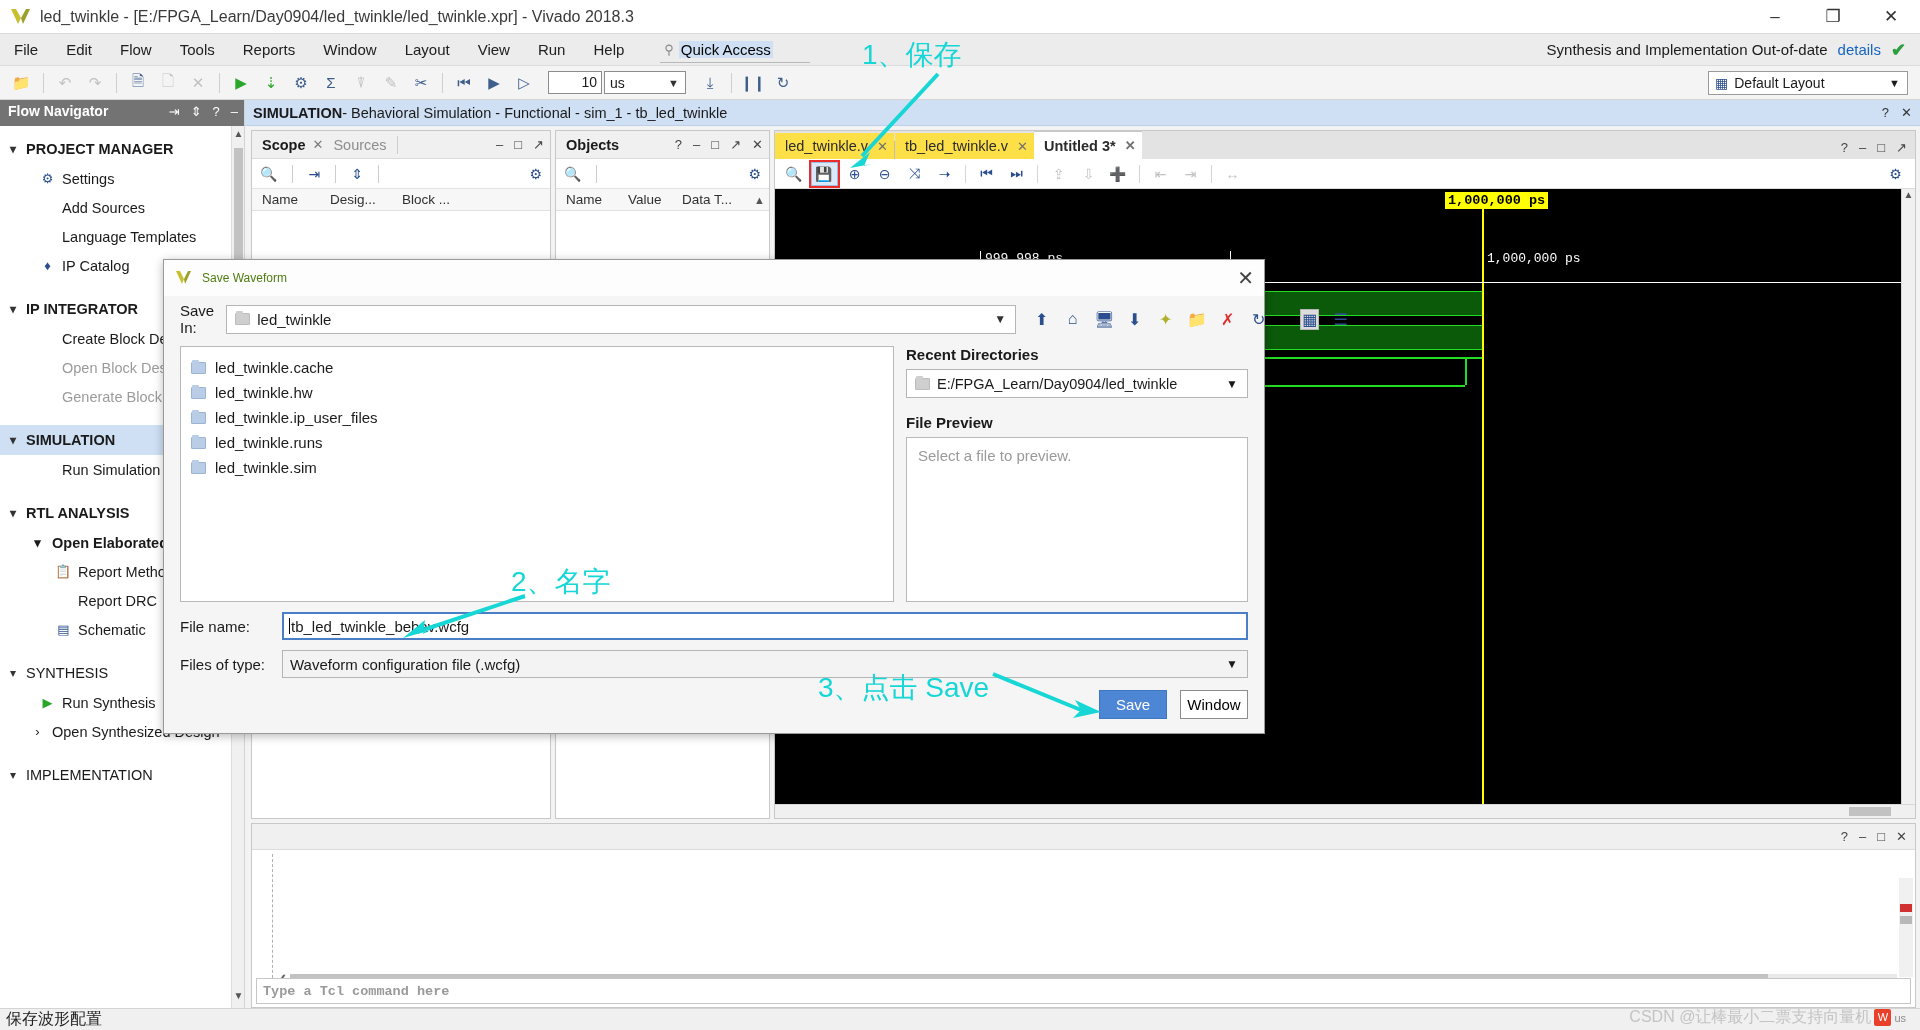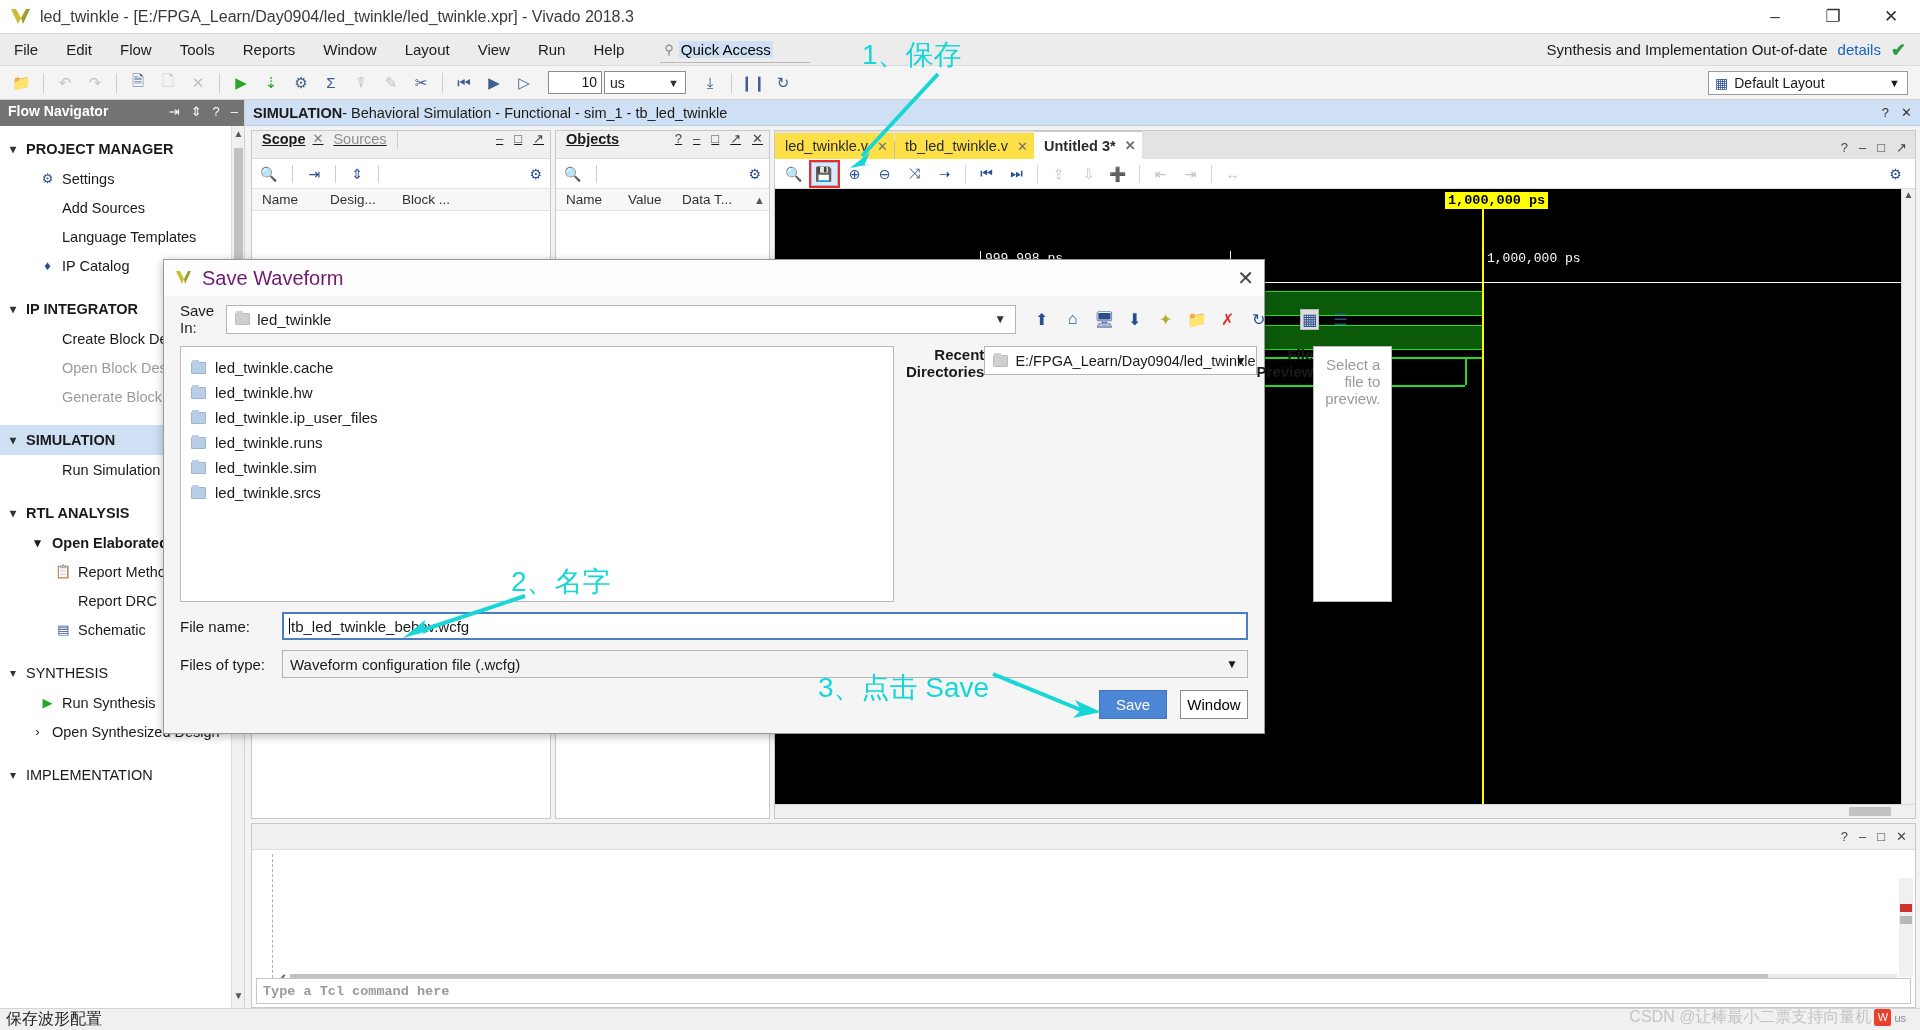--- a/index.html
+++ b/index.html
@@ -106,22 +106,22 @@
   #simbar {
     height:26px; background:#cfe0f5; display:flex; align-items:center; padding:0 8px;
     font-size:14.5px; border-bottom:1px solid #bcd0ea;
   }
   #simbar b { font-weight:bold; }
   #simbar .hicons { margin-left:auto; display:flex; gap:12px; color:#333; font-size:13px; }
 
   #panes { flex:1; display:flex; padding:4px 4px 0 6px; gap:4px; position:relative; }
   .pane { background:#fff; border:1px solid #c8c8c8; display:flex; flex-direction:column; }
   .panehead {
-    height:28px; background:#f0f0f0; display:flex; padding:0 6px;
-    border-bottom:1px solid #dadada; font-size:14.5px;text-decoration:underline;
+    height:28px; background:#f0f0f0; display:flex; align-items:center; padding:0 6px;
+    border-bottom:1px solid #dadada; font-size:14.5px;
   }
   .panetab { font-weight:bold; padding:0 4px; }
   .panetab.inactive { font-weight:normal; color:#8d8d8d; }
   .xbtn { color:#7a7a7a; font-size:13px; margin:0 6px 0 3px; }
   .vdiv { width:1px; height:18px; background:#cdcdcd; margin:0 6px; }
   .headicons { margin-left:auto; display:flex; gap:11px; color:#444; font-size:13px; }
   .panesearch {
     height:30px; display:flex; align-items:center; padding:0 8px; gap:9px;
     border-bottom:1px solid #e3e3e3; background:#fff;
   }
@@ -202,42 +202,42 @@
   #watermark .redsq { display:inline-block; width:17px; height:17px; background:#e8402a; color:#fff; font-size:11px; text-align:center; line-height:17px; border-radius:2px;}
 
   
   #dialog {
     position:absolute; left:163px; top:259px; width:1102px; height:475px;
     background:#f5f5f5; border:1px solid #9a9a9a; box-shadow:0 2px 9px rgba(0,0,0,.28);
     display:flex; flex-direction:column; z-index:50;
   }
   #dlghead { height:36px; display:flex; align-items:center; padding:0 10px; background:#fdfdfd; }
   #dlghead .dlogo { width:20px; height:18px; position:relative; margin-right:8px; }
-  #dlghead .dtitle { font-size:20px; color:#701a75; }
+  #dlghead .dtitle { font-size:12px; color:#4d7c0f; }
   #dlghead .dclose { margin-left:auto; font-size:20px; color:#444; }
   #dlgsaveinrow { display:flex; align-items:center; padding:6px 16px 0 16px; gap:12px; }
   #dlgsaveinrow .lbl { font-size:15px; }
   #saveInCombo {
     flex:0 0 790px; height:29px; border:1px solid #b5b5b5; background:#fff;
     display:flex; align-items:center; gap:7px; padding-left:8px; font-size:15px; position:relative;
   }
   #saveInCombo .cv { position:absolute; right:9px; font-size:12px; color:#333; }
   #dlgtoolicons { display:flex; align-items:center; gap:12px; margin-left:4px; font-size:16px; }
   .dti { color:#2b4f8e; width:19px; text-align:center; }
   #dlgmid { flex:1; display:flex; gap:12px; padding:10px 16px 0 16px; }
   #filelist { flex:1; background:#fff; border:1px solid #b9b9b9; padding:8px 0 0 0; overflow:hidden; }
   .fitem { display:flex; align-items:center; gap:9px; height:25px; padding-left:10px; font-size:15px; }
   .folder {
     width:15px; height:12px; background:#cfcfcf; border:1px solid #bcbcbc; border-radius:1px;
     position:relative; flex:none;
   }
   .folder:after { content:""; position:absolute; left:0; top:-3px; width:7px; height:3px; background:#cfcfcf; border-radius:1px 1px 0 0;}
   .folder.blue { background:#b9cde6; border-color:#9ab4d4; }
   .folder.blue:after { background:#b9cde6; }
-  #rightcol { width:342px; display:flex; flex-direction:row;text-align:right; }
+  #rightcol { width:342px; display:flex; flex-direction:column; }
   .sect { font-size:15px; font-weight:bold; margin-bottom:6px; }
   #recentCombo {
     height:29px; border:1px solid #b5b5b5; background:#fff; display:flex; align-items:center;
     gap:7px; padding-left:8px; font-size:14.5px; position:relative; margin-bottom:16px;
   }
   #recentCombo .cv { position:absolute; right:9px; font-size:12px; }
   #preview { flex:1; background:#fff; border:1px solid #b9b9b9; padding:9px 11px; font-size:15px; color:#9a9a9a; }
   #dlgnamerow, #dlgtyperow { display:flex; align-items:center; padding:0 16px; gap:10px; margin-top:10px; }
   #dlgnamerow .lbl, #dlgtyperow .lbl { width:92px; font-size:15px; }
   #fileNameInput {
@@ -679,24 +679,20 @@
         <span>led_twinkle.ip_user_files</span>
       </div>
       <div class="fitem">
         <span class="folder blue"></span>
         <span>led_twinkle.runs</span>
       </div>
       <div class="fitem">
         <span class="folder blue"></span>
         <span>led_twinkle.sim</span>
       </div>
-      <div class="fitem">
-        <span class="folder blue"></span>
-        <span>led_twinkle.srcs</span>
-      </div>
     </div>
 
     <div id="rightcol">
       <div class="sect">Recent Directories</div>
       <div id="recentCombo">
         <span class="folder"></span>
         <span>E:/FPGA_Learn/Day0904/led_twinkle</span>
         <span class="cv">▼</span>
       </div>
       <div class="sect">File Preview</div>

